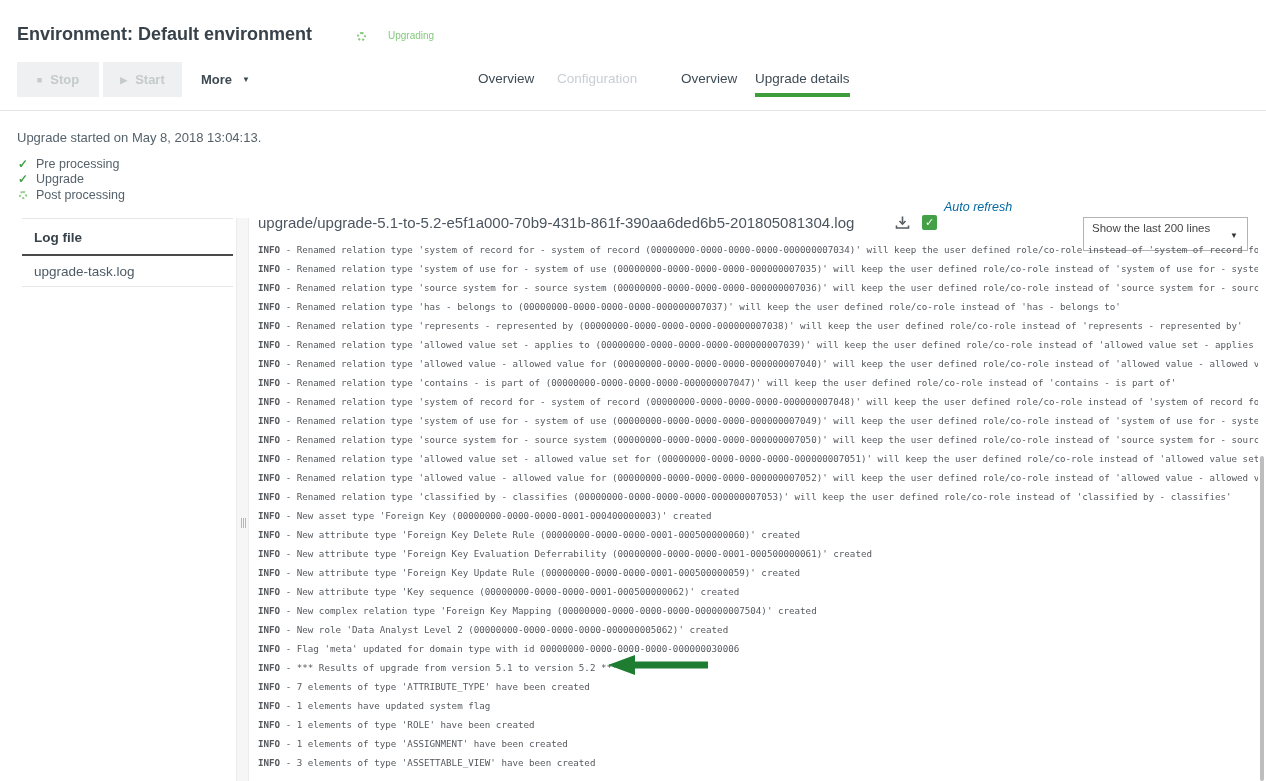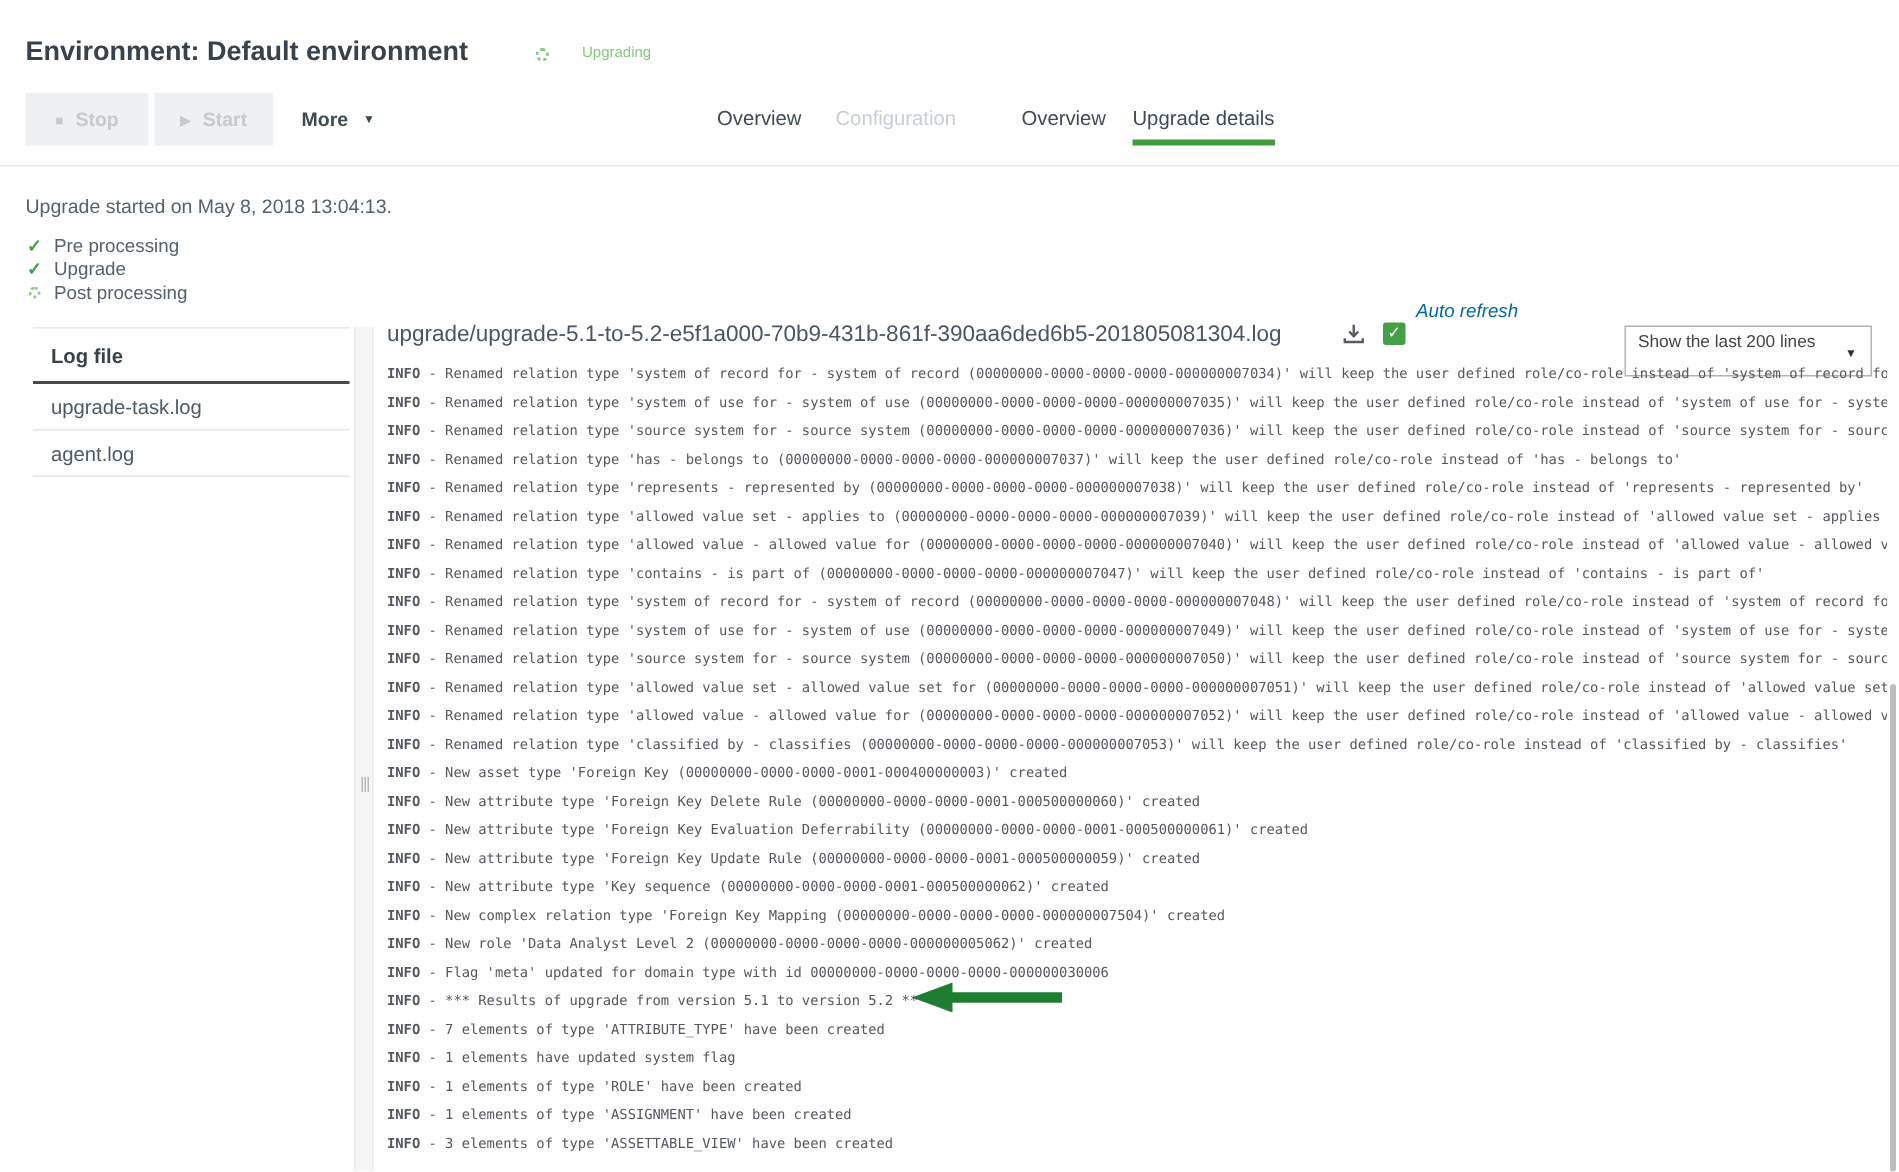--- a/index.html
+++ b/index.html
@@ -125,21 +125,20 @@
   </div>
   <div class="step">
     <span class="check"><span class="spinner"></span></span>
     <span>Post processing</span>
   </div>
 </div>
 
 <div class="sidebar">
   <div class="sidebar-header">Log file</div>
   <div class="file-row">upgrade-task.log</div>
-  <div class="file-row">agent.log</div>
 </div>
 
 <div class="splitter">
   <span class="grip">
       <span></span>
       <span></span>
       <span></span>
     </span>
 </div>
 

